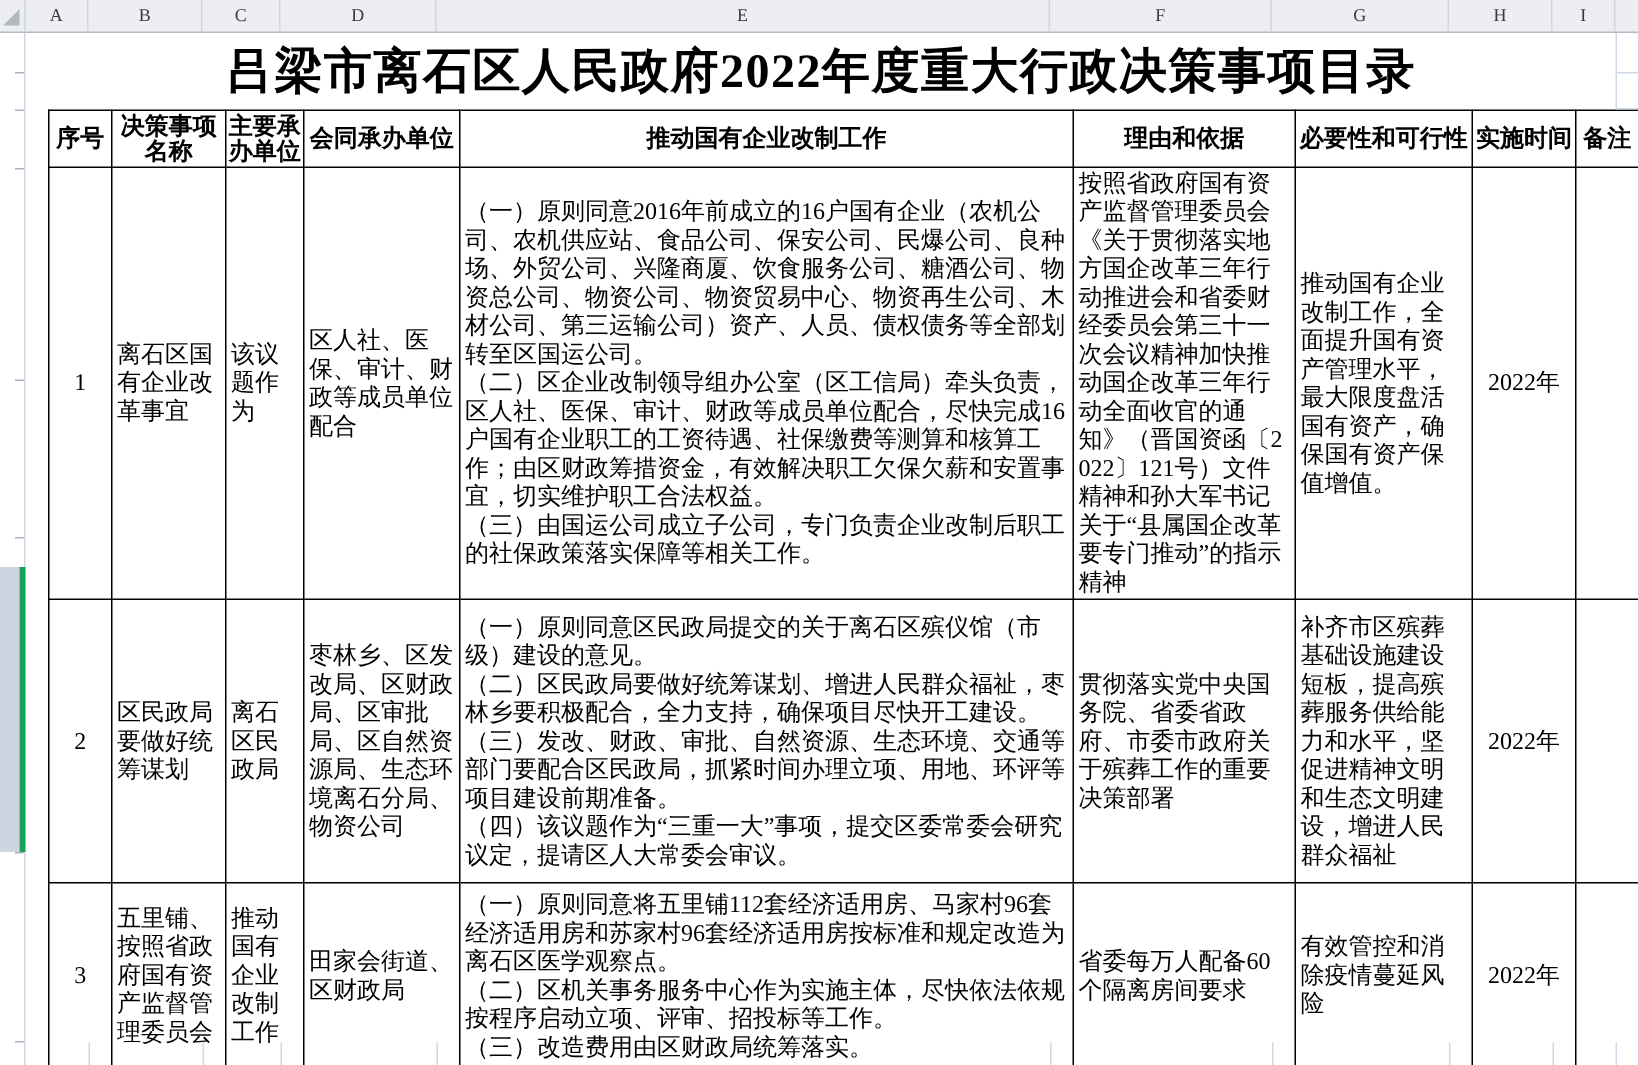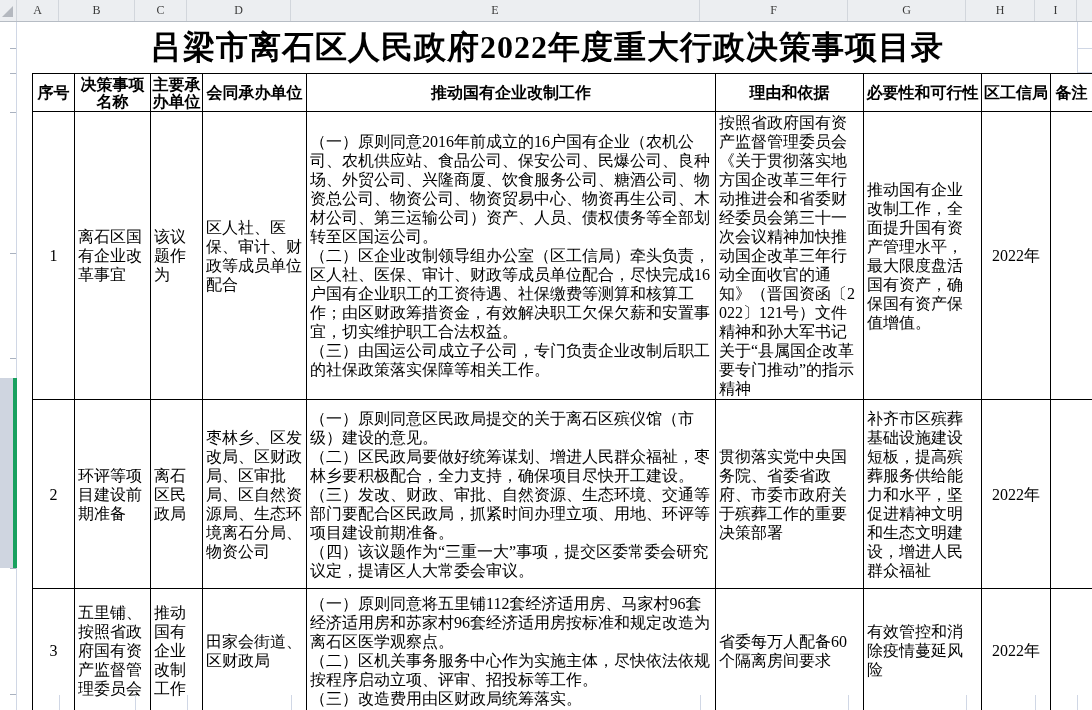--- a/index.html
+++ b/index.html
@@ -93,39 +93,39 @@
     </colgroup>
     <tbody>
         <tr style="height:38px">
       <th>序号</th>
       <th>决策事项名称</th>
       <th>主要承办单位</th>
       <th>会同承办单位</th>
       <th>推动国有企业改制工作</th>
       <th>理由和依据</th>
       <th>必要性和可行性</th>
-      <th>区工信局</th>
+      <th>实施时间</th>
       <th>备注</th>
     </tr>
     <tr style="height:264px">
       <td class="c-center">1</td>
       <td class="c-left">离石区国有企业改革事宜</td>
       <td class="c-left">该议题作为</td>
       <td class="c-left">区人社、医保、审计、财政等成员单位配合</td>
       <td class="c-multi">（一）原则同意2016年前成立的16户国有企业（农机公司、农机供应站、食品公司、保安公司、民爆公司、良种场、外贸公司、兴隆商厦、饮食服务公司、糖酒公司、物资总公司、物资公司、物资贸易中心、物资再生公司、木材公司、第三运输公司）资产、人员、债权债务等全部划转至区国运公司。
 （二）区企业改制领导组办公室（区工信局）牵头负责，区人社、医保、审计、财政等成员单位配合，尽快完成16户国有企业职工的工资待遇、社保缴费等测算和核算工作；由区财政筹措资金，有效解决职工欠保欠薪和安置事宜，切实维护职工合法权益。
 （三）由国运公司成立子公司，专门负责企业改制后职工的社保政策落实保障等相关工作。</td>
       <td class="c-left">按照省政府国有资产监督管理委员会《关于贯彻落实地方国企改革三年行动推进会和省委财经委员会第三十一次会议精神加快推动国企改革三年行动全面收官的通知》（晋国资函〔2022〕121号）文件精神和孙大军书记关于“县属国企改革要专门推动”的指示精神</td>
       <td class="c-left">推动国有企业改制工作，全面提升国有资产管理水平，最大限度盘活国有资产，确保国有资产保值增值。</td>
       <td class="c-center">2022年</td>
       <td class="c-center"></td>
     </tr>
     <tr style="height:189px">
       <td class="c-center">2</td>
-      <td class="c-left">环评等项目建设前期准备</td>
+      <td class="c-left">区民政局要做好统筹谋划</td>
       <td class="c-left">离石区民政局</td>
       <td class="c-left">枣林乡、区发改局、区财政局、区审批局、区自然资源局、生态环境离石分局、物资公司</td>
       <td class="c-multi">（一）原则同意区民政局提交的关于离石区殡仪馆（市级）建设的意见。
 （二）区民政局要做好统筹谋划、增进人民群众福祉，枣林乡要积极配合，全力支持，确保项目尽快开工建设。
 （三）发改、财政、审批、自然资源、生态环境、交通等部门要配合区民政局，抓紧时间办理立项、用地、环评等项目建设前期准备。
 （四）该议题作为“三重一大”事项，提交区委常委会研究议定，提请区人大常委会审议。</td>
       <td class="c-left">贯彻落实党中央国务院、省委省政府、市委市政府关于殡葬工作的重要决策部署</td>
       <td class="c-left">补齐市区殡葬基础设施建设短板，提高殡葬服务供给能力和水平，坚促进精神文明和生态文明建设，增进人民群众福祉</td>
       <td class="c-center">2022年</td>
       <td class="c-center"></td>

